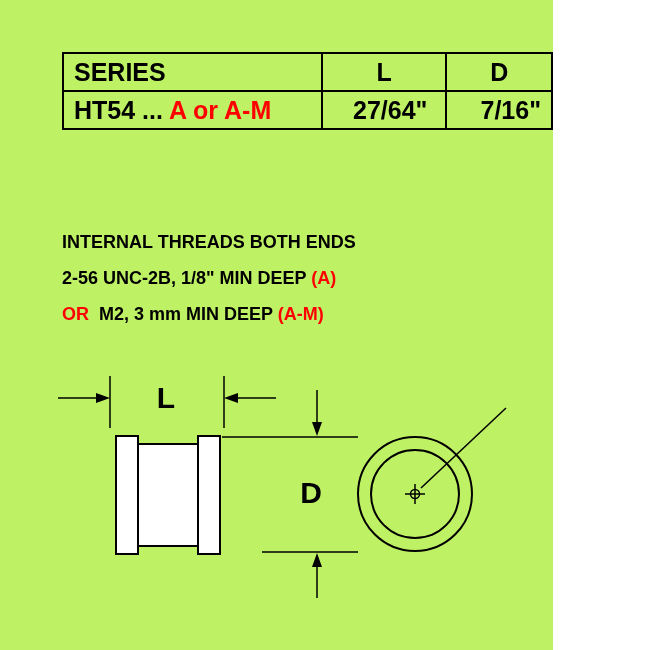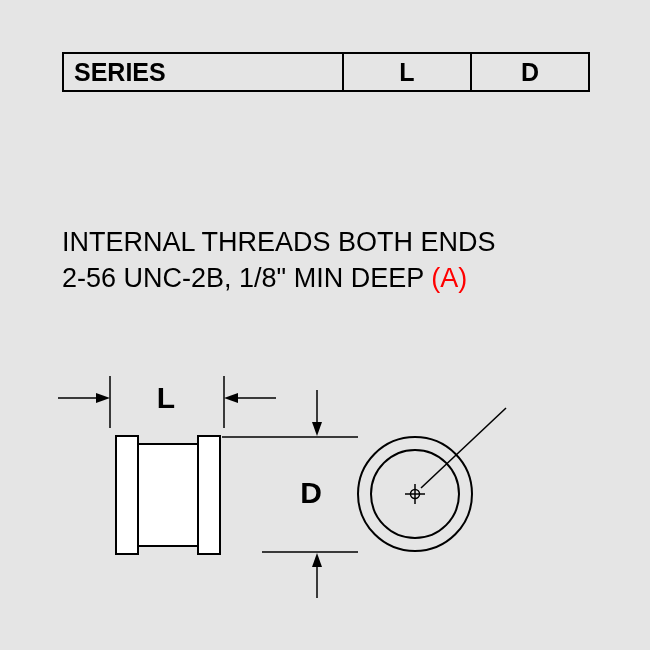--- a/index.html
+++ b/index.html
@@ -1,20 +1,20 @@
 <!DOCTYPE html>
 <html><head>
 <meta charset="utf-8">
 <style>
   html, body { margin: 0; padding: 0; background: #ffffff; }
   .screen {
     position: relative;
-    width: 650px;
+    width: 553px;
     height: 650px;
-    background: #e5e5e5;
+    background: #bef264;
     font-family: "Liberation Sans", sans-serif;
     color: #000000;
     overflow: hidden;
   }
   
   .spec-table {
     position: absolute;
     left: 62px;
     top: 52px;
     border-collapse: collapse;
@@ -37,22 +37,22 @@
   .col-d { width: 96px; }
   th.col-l, th.col-d { text-align: center; }
   td.col-l { text-align: right; padding-right: 18px; }
   td.col-d { text-align: right; padding-right: 10px; }
   .red { color: #ff0000; }
   
   .notes {
     position: absolute;
     left: 62px;
     top: 224px;
-    font-size: 27px;
-    font-weight: normal;
+    font-size: 18px;
+    font-weight: bold;
     line-height: 36px;
     white-space: nowrap;
   }
   
   .drawing {
     position: absolute;
     left: 0;
     top: 355px;
     width: 650px;
     height: 295px;
@@ -80,26 +80,32 @@
 
   <table class="spec-table">
     <thead>
       <tr>
         <th class="col-series">SERIES</th>
         <th class="col-l">L</th>
         <th class="col-d">D</th>
       </tr>
     </thead>
     <tbody>
+      <tr>
+        <td class="col-series"><span>HT54 ...</span> <span class="red">A or A-M</span></td>
+        <td class="col-l">27/64"</td>
+        <td class="col-d">7/16"</td>
+      </tr>
     </tbody>
   </table>
 
   <div class="notes">
     <div>INTERNAL THREADS BOTH ENDS</div>
     <div><span>2-56 UNC-2B, 1/8" MIN DEEP</span> <span class="red">(A)</span></div>
+    <div><span class="red">OR</span>&nbsp; <span>M2, 3 mm MIN DEEP</span> <span class="red">(A-M)</span></div>
   </div>
 
   <svg class="drawing" viewBox="0 355 650 295">
 
     <line x1="110" y1="376" x2="110" y2="428" class="thin"></line>
     <line x1="224" y1="376" x2="224" y2="428" class="thin"></line>
 
     <line x1="58" y1="398" x2="97" y2="398" class="thin"></line>
     <polygon points="110,398 96,393 96,403"></polygon>
     <line x1="276" y1="398" x2="237" y2="398" class="thin"></line>

